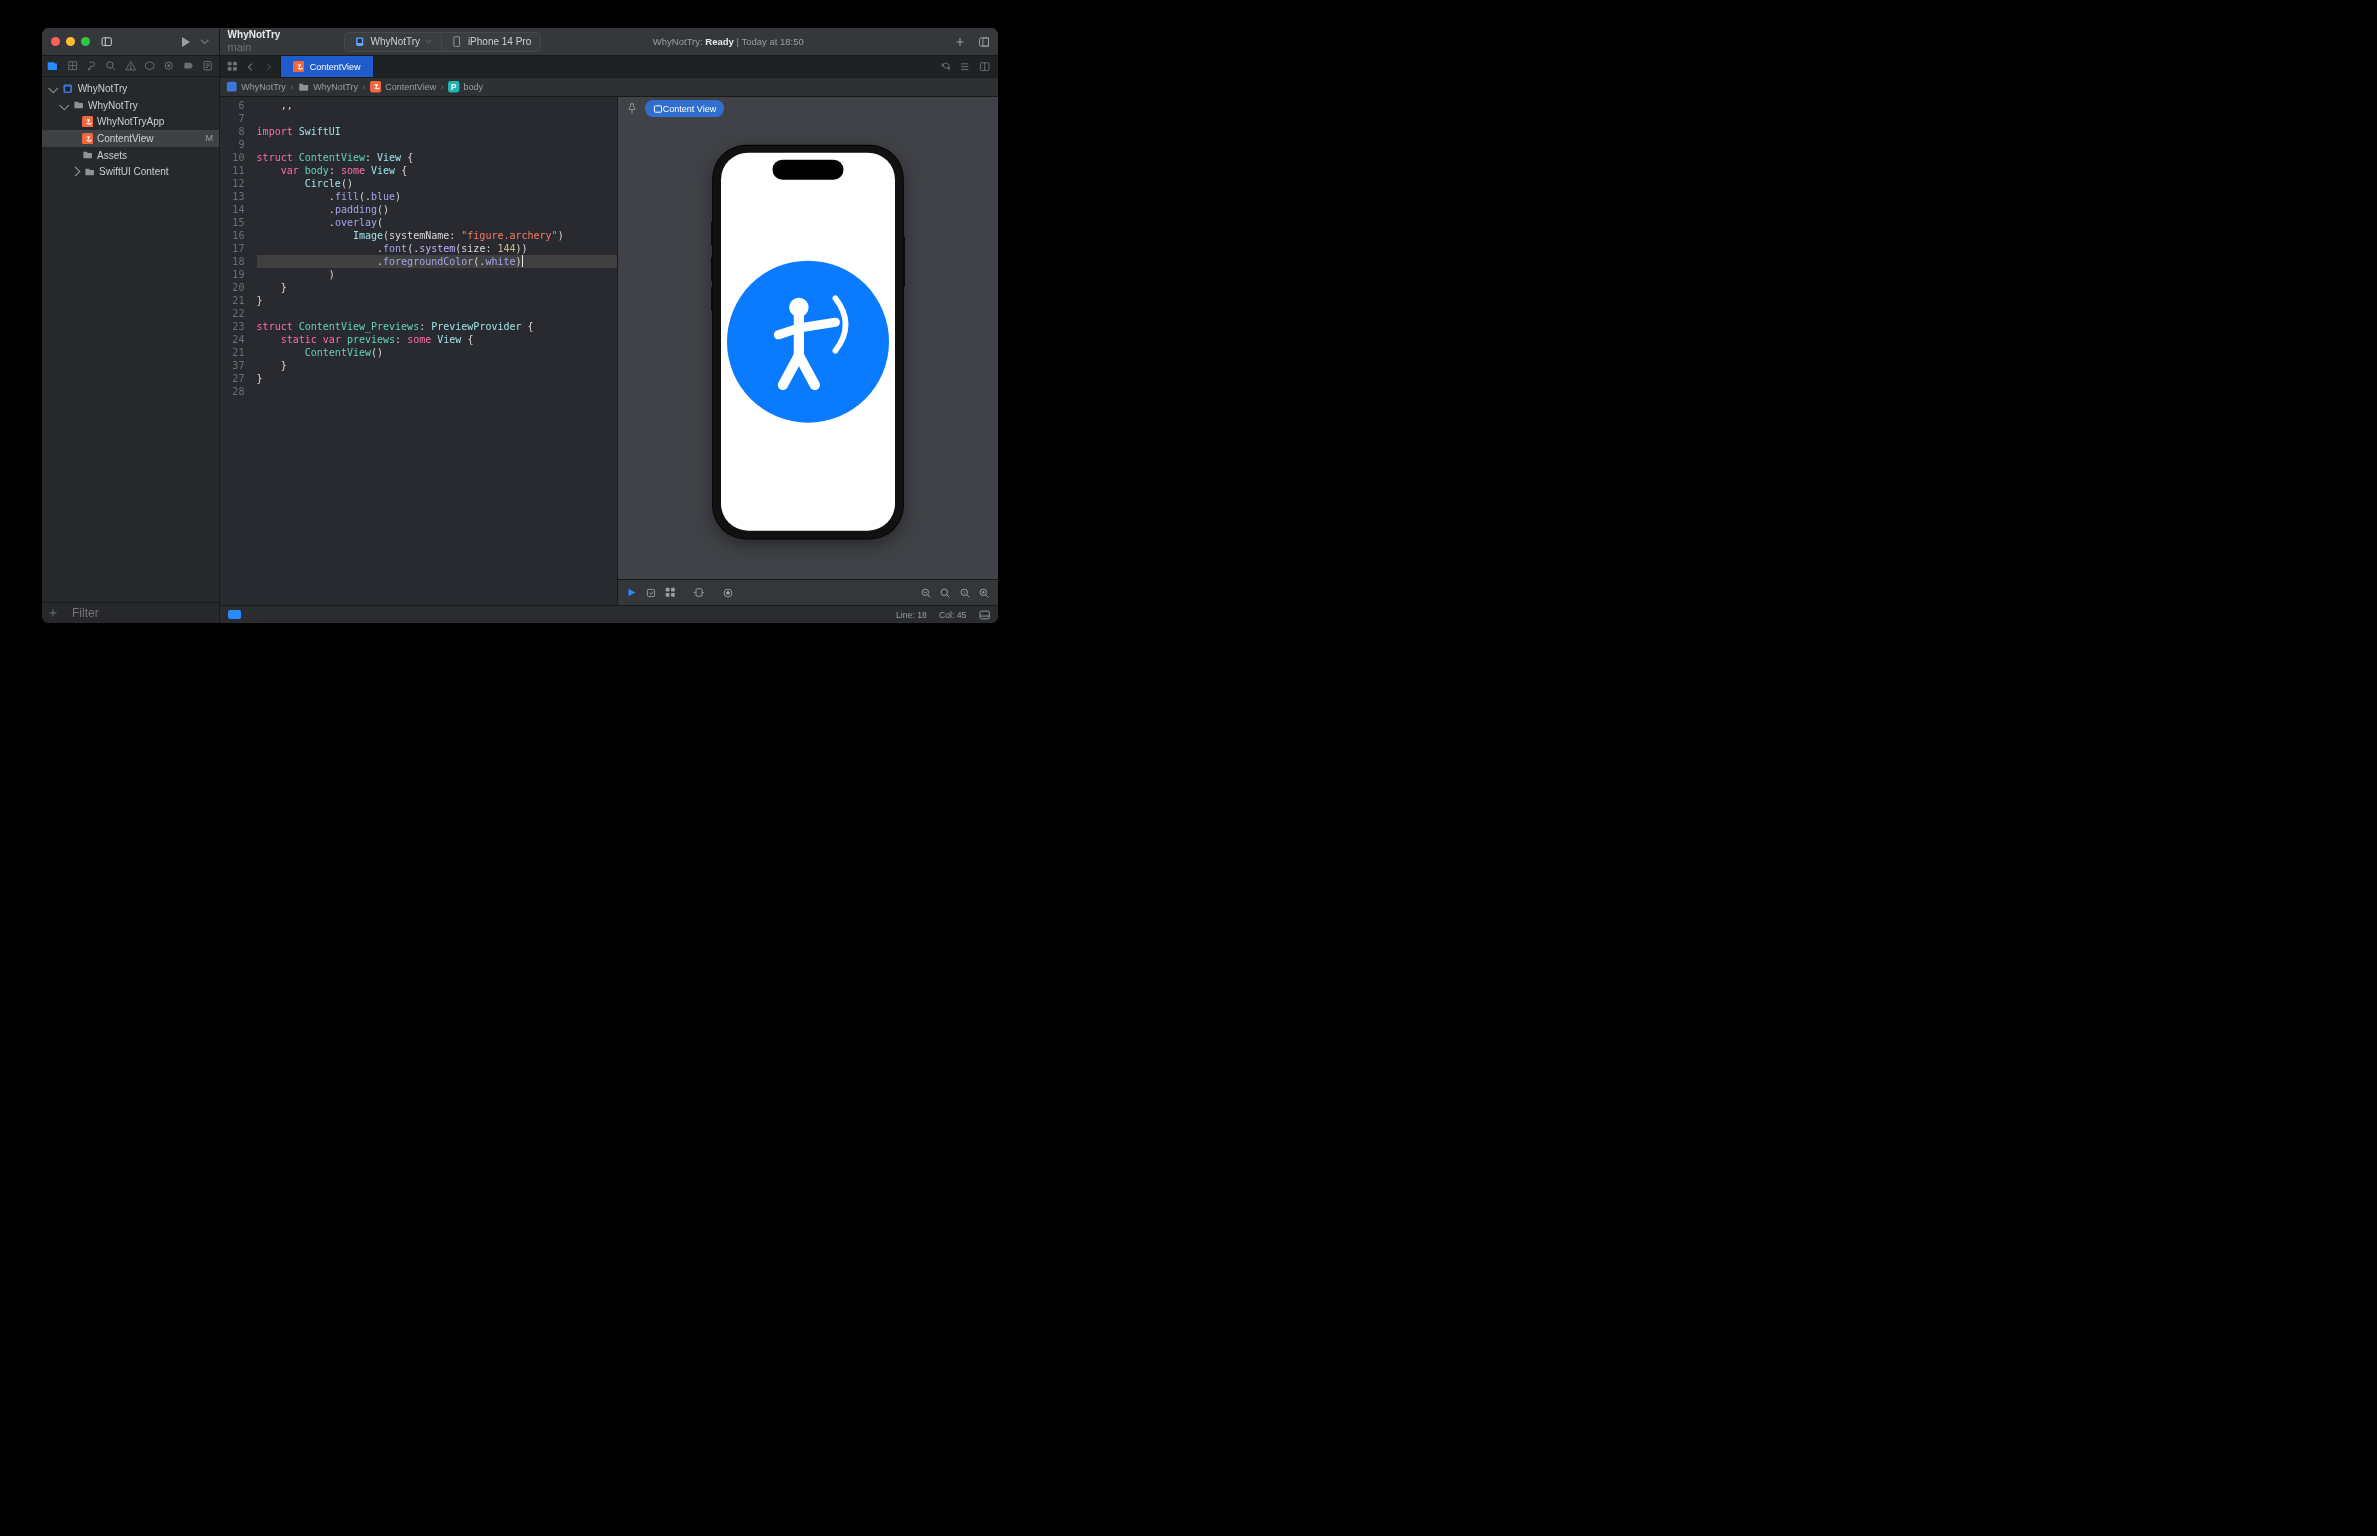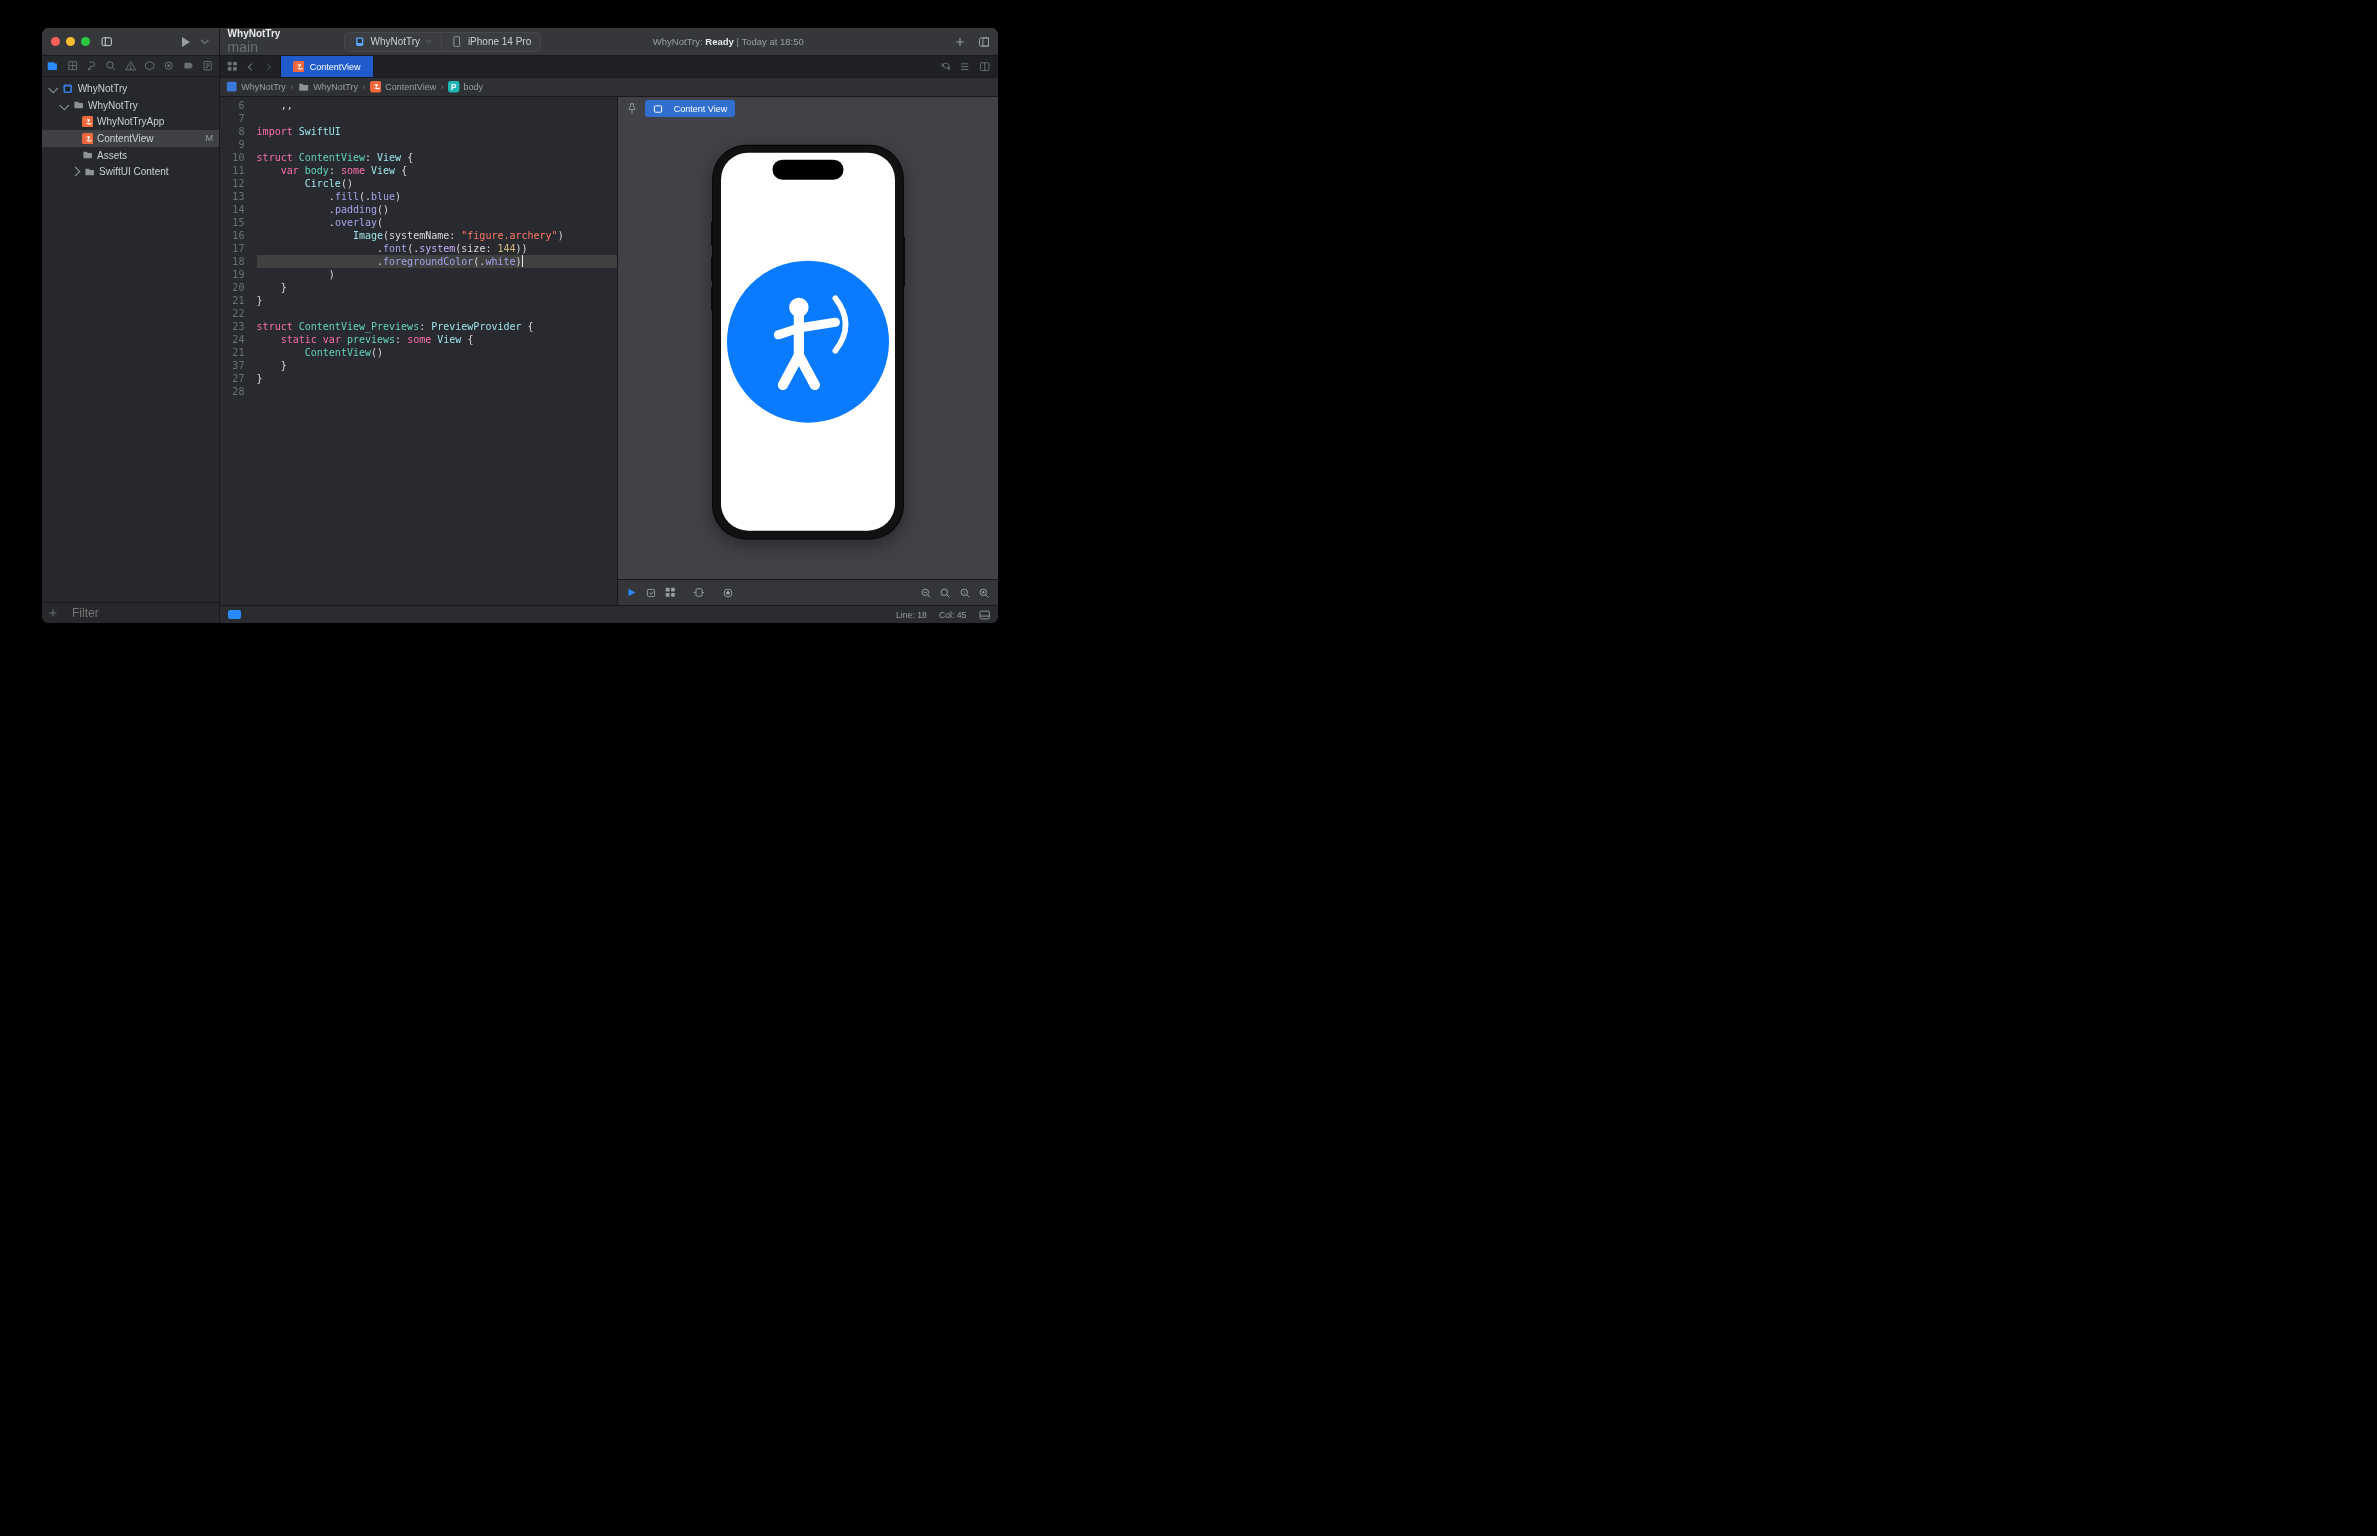--- a/index.html
+++ b/index.html
@@ -33,21 +33,21 @@
   
   .titlebar{height:28px;display:flex;align-items:stretch;background:var(--toolbar);border-bottom:0.8px solid var(--border);}
   .tb-left{width:178px;display:flex;align-items:center;gap:10.6px;padding:0 9px;border-right:0.8px solid var(--border);}
   .traffic{display:flex;gap:6px;}
   .dot{width:9px;height:9px;border-radius:50%;}
   .dot.red{background:var(--red);} .dot.yellow{background:var(--yellow);} .dot.green{background:var(--green);}
   .icon{width:12px;height:12px;display:inline-flex;align-items:center;justify-content:center;}
   .tb-main{flex:1;display:flex;align-items:center;padding:0 7.6px;gap:7.6px;}
   .proj-info{display:flex;flex-direction:column;justify-content:center;line-height:1.15;}
   .proj-name{font-weight:600;color:#e8eaec;font-size:10px;}
-  .proj-branch{font-size:14px;color:var(--text-faint);}
+  .proj-branch{font-size:11px;color:var(--text-faint);}
   .scheme-pill{margin:0 auto;display:flex;align-items:center;height:20px;gap:0;}
   .scheme-seg{display:flex;align-items:center;gap:5.3px;padding:0 9px;height:20px;background:#3a3c40;border-radius:4.6px 0 0 4.6px;border:0.8px solid #46484c;color:var(--text);}
   .scheme-seg.right{border-radius:0 4.6px 4.6px 0;border-left:0;}
   .status-text{color:var(--text-dim);white-space:nowrap;font-size:9.5px;}
   .status-text b{color:#e7e9eb;font-weight:600;}
   .tb-right{display:flex;align-items:center;gap:12px;margin-left:15px;color:var(--text-dim);}
   
   .body{flex:1;display:flex;min-height:0;}
   
   .navigator{width:178px;background:var(--panel);border-right:0.8px solid var(--border);display:flex;flex-direction:column;}
@@ -89,21 +89,21 @@
   .fn2{color:#c5abf7;}
   .st{color:#fe7966;}
   .nm{color:#d1bd82;}
   .pr{color:#62d1bd;}
   .en{color:#a4a5eb;}
   .caret{border-right:1px solid #e8eaec;display:inline-block;height:11.4px;vertical-align:-1.5px;}
   
   .canvas-wrap{width:381px;background:#404247;border-left:0.8px solid var(--border);display:flex;flex-direction:column;}
   .canvas-top{height:23px;display:flex;align-items:center;gap:7.6px;padding:0 7.6px;}
   .pin{color:var(--text-dim);}
-  .cv-pill{display:flex;align-items:center;gap:11px;background:#306fd0;border-radius:3px;height:16.7px;padding:0 7.6px;color:#fff;font-size:9px;}
+  .cv-pill{display:flex;align-items:center;gap:0;background:#306fd0;border-radius:8px;height:16.7px;padding:0 7.6px;color:#fff;font-size:9px;}
   .canvas-body{flex:1;position:relative;overflow:hidden;}
   .device{position:absolute;left:50%;top:50%;width:190px;height:393px;transform:translate(-50%,-52%);background:#111;border-radius:33px;padding:7.6px;box-shadow:0 0 0 0.8px #000,0 6px 18px rgba(0,0,0,.4);}
   .device::before, .device::after{content:"";position:absolute;background:#0a0a0a;border-radius:2.3px;}
   .device::before{right:-2.3px;top:91px;width:2.3px;height:50px;} 
   .device::after{left:-2.3px;top:76px;width:2.3px;height:24px;box-shadow:0 35px 0 #0a0a0a,0 65px 0 #0a0a0a;}
   .screen{width:100%;height:100%;background:#fff;border-radius:27px;position:relative;overflow:hidden;}
   .di{position:absolute;left:50%;top:6.8px;transform:translateX(-50%);width:71px;height:20px;background:#000;border-radius:10.6px;} 
   .app-circle{position:absolute;left:50%;top:50%;width:162px;height:162px;transform:translate(-50%,-50%);border-radius:50%;background:#0a7aff;display:flex;align-items:center;justify-content:center;}
   .archer{stroke:#fff;fill:#fff;}
   .canvas-bot{height:26px;border-top:0.8px solid var(--border);display:flex;align-items:center;padding:0 7.6px;gap:7.6px;background:#34363a;color:var(--text-dim);}

